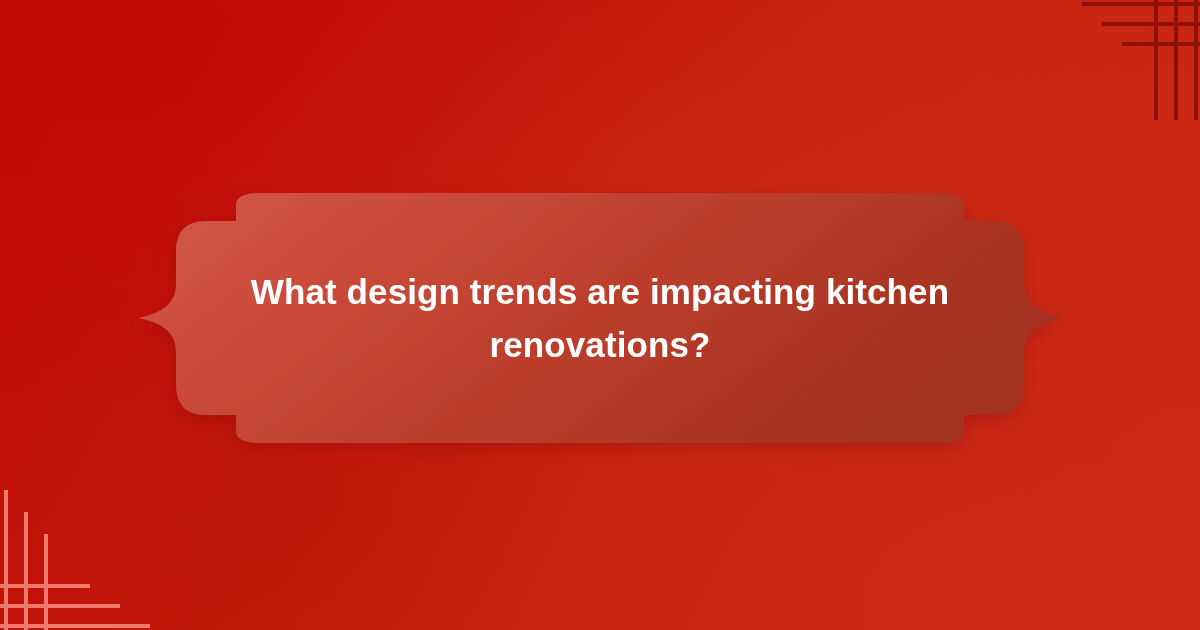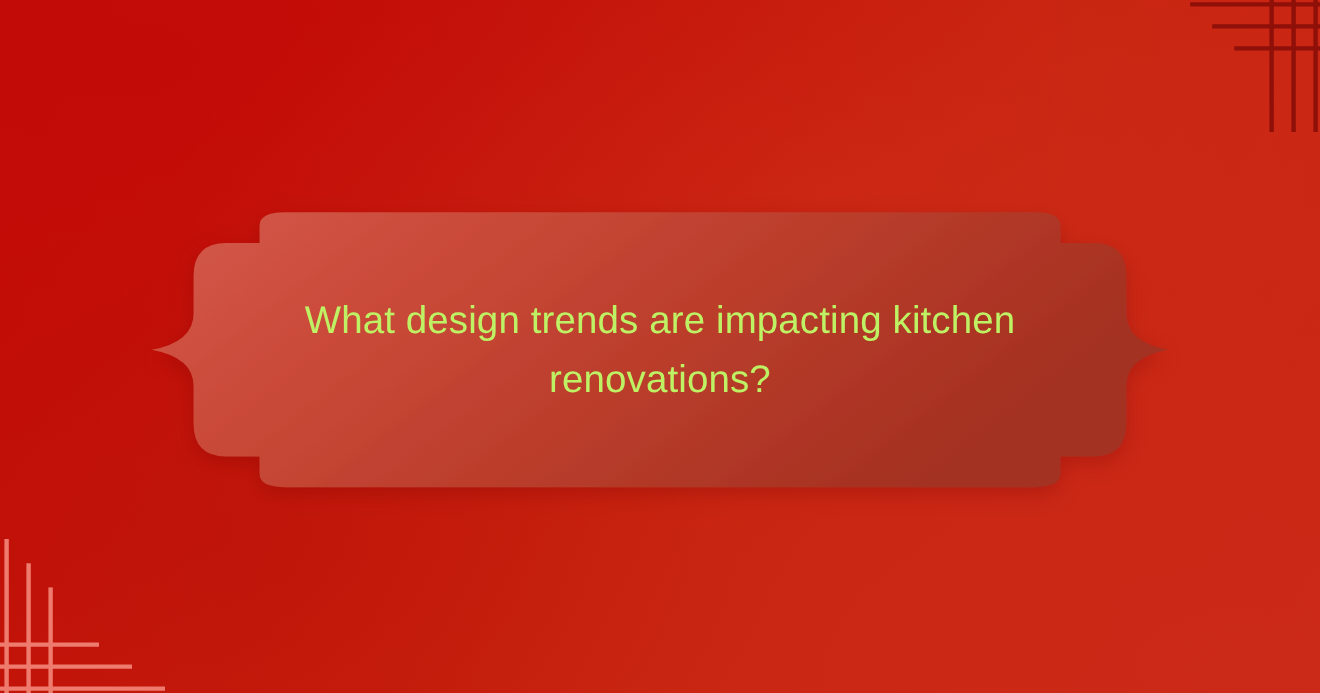--- a/index.html
+++ b/index.html
@@ -75,24 +75,24 @@
     display: flex;
     align-items: center;
     justify-content: center;
     box-sizing: border-box;
     padding: 0 132px;
   }
   .headline {
     margin: 0;
     font-family: "Liberation Sans", "DejaVu Sans", sans-serif;
     font-size: 35px;
-    font-weight: 400;
+    font-weight: 700;
     line-height: 1.52;
     letter-spacing: 0.1px;
-    color: #bef264;
+    color: #ffffff;
     text-align: center;
     max-width: 720px;
   }
 </style>
 </head>
 <body>
 
 <div class="stage">
 
   <div class="bg-base"></div>

